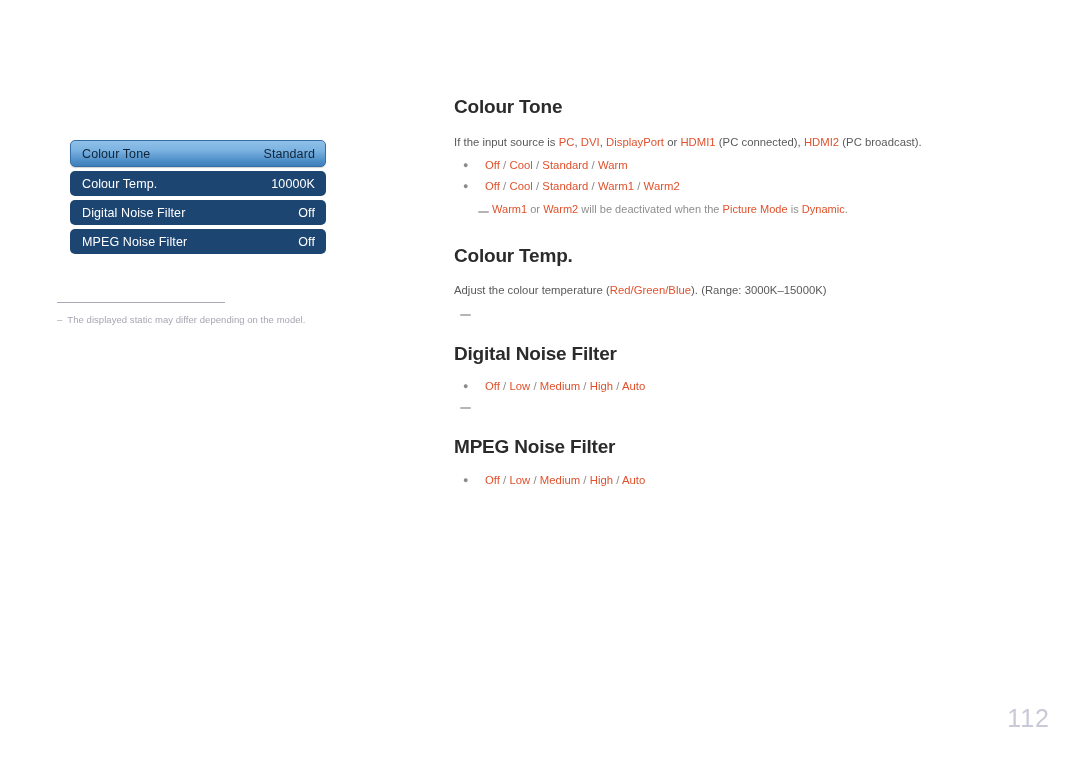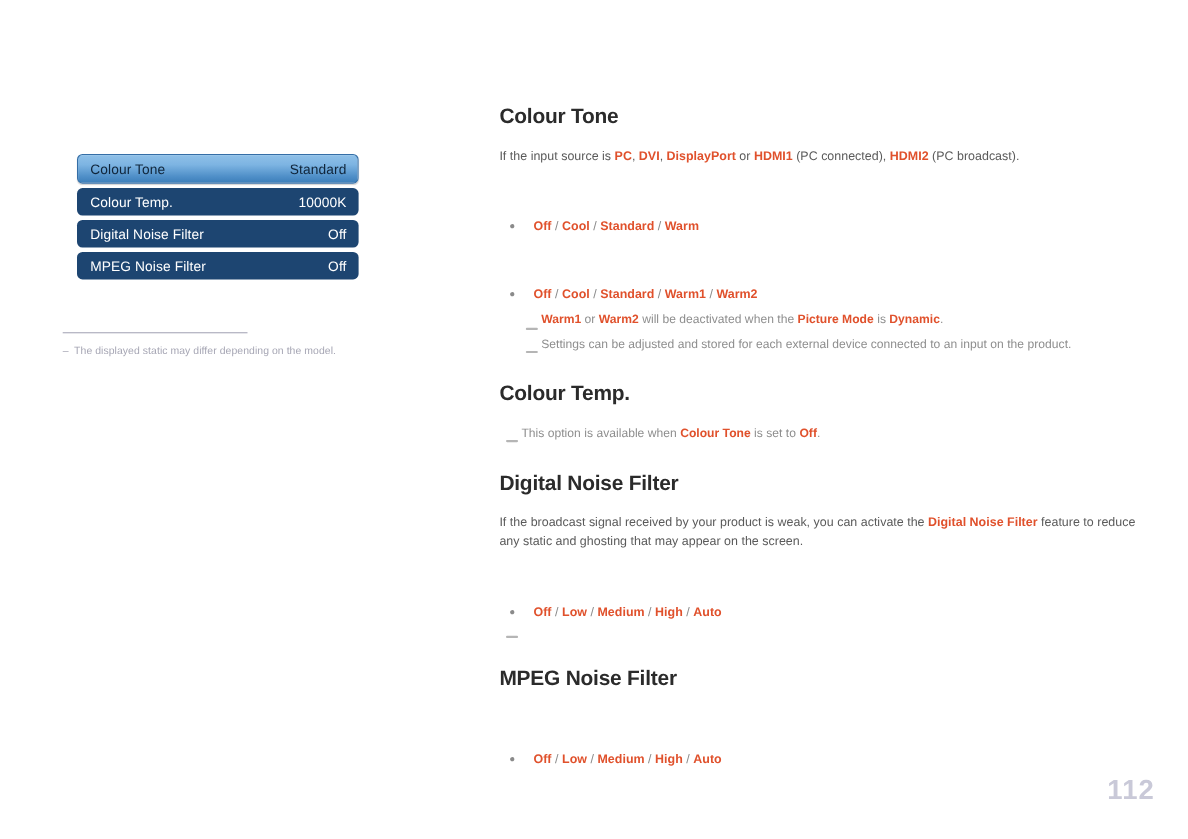--- a/index.html
+++ b/index.html
@@ -135,59 +135,58 @@
     font-size: 9px;
     width: 22px;
     flex: 0 0 22px;
     line-height: 1;
     position: relative;
     top: -1px;
   }
   .opt-line .opts {
     color: #8a8a8a;
     letter-spacing: 0.03px;
-    margin-top: 41px;
   }
 
   .note-line {
     display: flex;
-    align-items: flex-end;
+    align-items: center;
     margin: 0 0 5px 0;
     padding-left: 6px;
     font-size: 11px;
     color: #8e8e8e;
     line-height: 1.5;
     letter-spacing: 0.02px;
   }
   .note-line.indent2 {
     padding-left: 24px;
   }
   .note-line .ndash {
     flex: 0 0 auto;
     width: 11px;
     height: 2px;
     background: #b5b5b5;
     margin-right: 3px;
     margin-top: 6px;
     border-radius: 1px;
   }
 
-  .hl { color: #e0512c; font-weight: bold; }
+  .hl { color: #e0512c; font-weight: normal; }
   .hl-plain { color: #e0512c; }
   .sep { color: #8a8a8a; font-weight: normal; }
 
   
   .page-number {
     position: absolute;
     right: 30px;
     bottom: 30px;
     font-size: 25px;
     color: #c9c9d8;
     letter-spacing: 1px;
-    font-weight: bold;
+    font-weight: normal;
   }
 </style>
 </head>
 <body>
 
 <div class="page">
 
   <div class="left-col">
     <div class="osd-menu">
 
@@ -240,42 +239,37 @@
       <div class="opt-line">
         <span class="bullet">●</span>
         <span class="opts"><span class="hl">Off</span><span class="sep"> / </span><span class="hl">Cool</span><span class="sep"> / </span><span class="hl">Standard</span><span class="sep"> / </span><span class="hl">Warm1</span><span class="sep"> / </span><span class="hl">Warm2</span></span>
       </div>
 
       <div class="note-line indent2">
         <span class="ndash"></span>
         <span><span class="hl">Warm1</span><span> or </span><span class="hl">Warm2</span><span> will be deactivated when the </span><span class="hl">Picture Mode</span><span> is </span><span class="hl">Dynamic</span><span>.</span></span>
       </div>
 
-      <div class="note-line indent2">
-        <span class="ndash"></span>
-        <span>Settings can be adjusted and stored for each external device connected to an input on the product.</span>
-      </div>
     </div>
 
     <div class="section">
       <h2 class="section-title">Colour Temp.</h2>
 
+      <p class="body">
+        <span>Adjust the colour temperature (</span><span class="hl">Red</span><span class="hl-plain">/</span><span class="hl">Green</span><span class="hl-plain">/</span><span class="hl">Blue</span><span>). (Range: 3000K–15000K)</span>
+      </p>
 
       <div class="note-line">
         <span class="ndash"></span>
-        <span><span>This option is available when </span><span class="hl">Colour Tone</span><span> is set to </span><span class="hl">Off</span><span>.</span></span>
       </div>
     </div>
 
     <div class="section">
       <h2 class="section-title">Digital Noise Filter</h2>
 
-      <p class="body">
-        <span>If the broadcast signal received by your product is weak, you can activate the </span><span class="hl">Digital Noise Filter</span><span> feature to reduce any static and ghosting that may appear on the screen.</span>
-      </p>
 
       <div class="opt-line">
         <span class="bullet">●</span>
         <span class="opts"><span class="hl">Off</span><span class="sep"> / </span><span class="hl">Low</span><span class="sep"> / </span><span class="hl">Medium</span><span class="sep"> / </span><span class="hl">High</span><span class="sep"> / </span><span class="hl">Auto</span></span>
       </div>
 
       <div class="note-line">
         <span class="ndash"></span>
       </div>
     </div>

